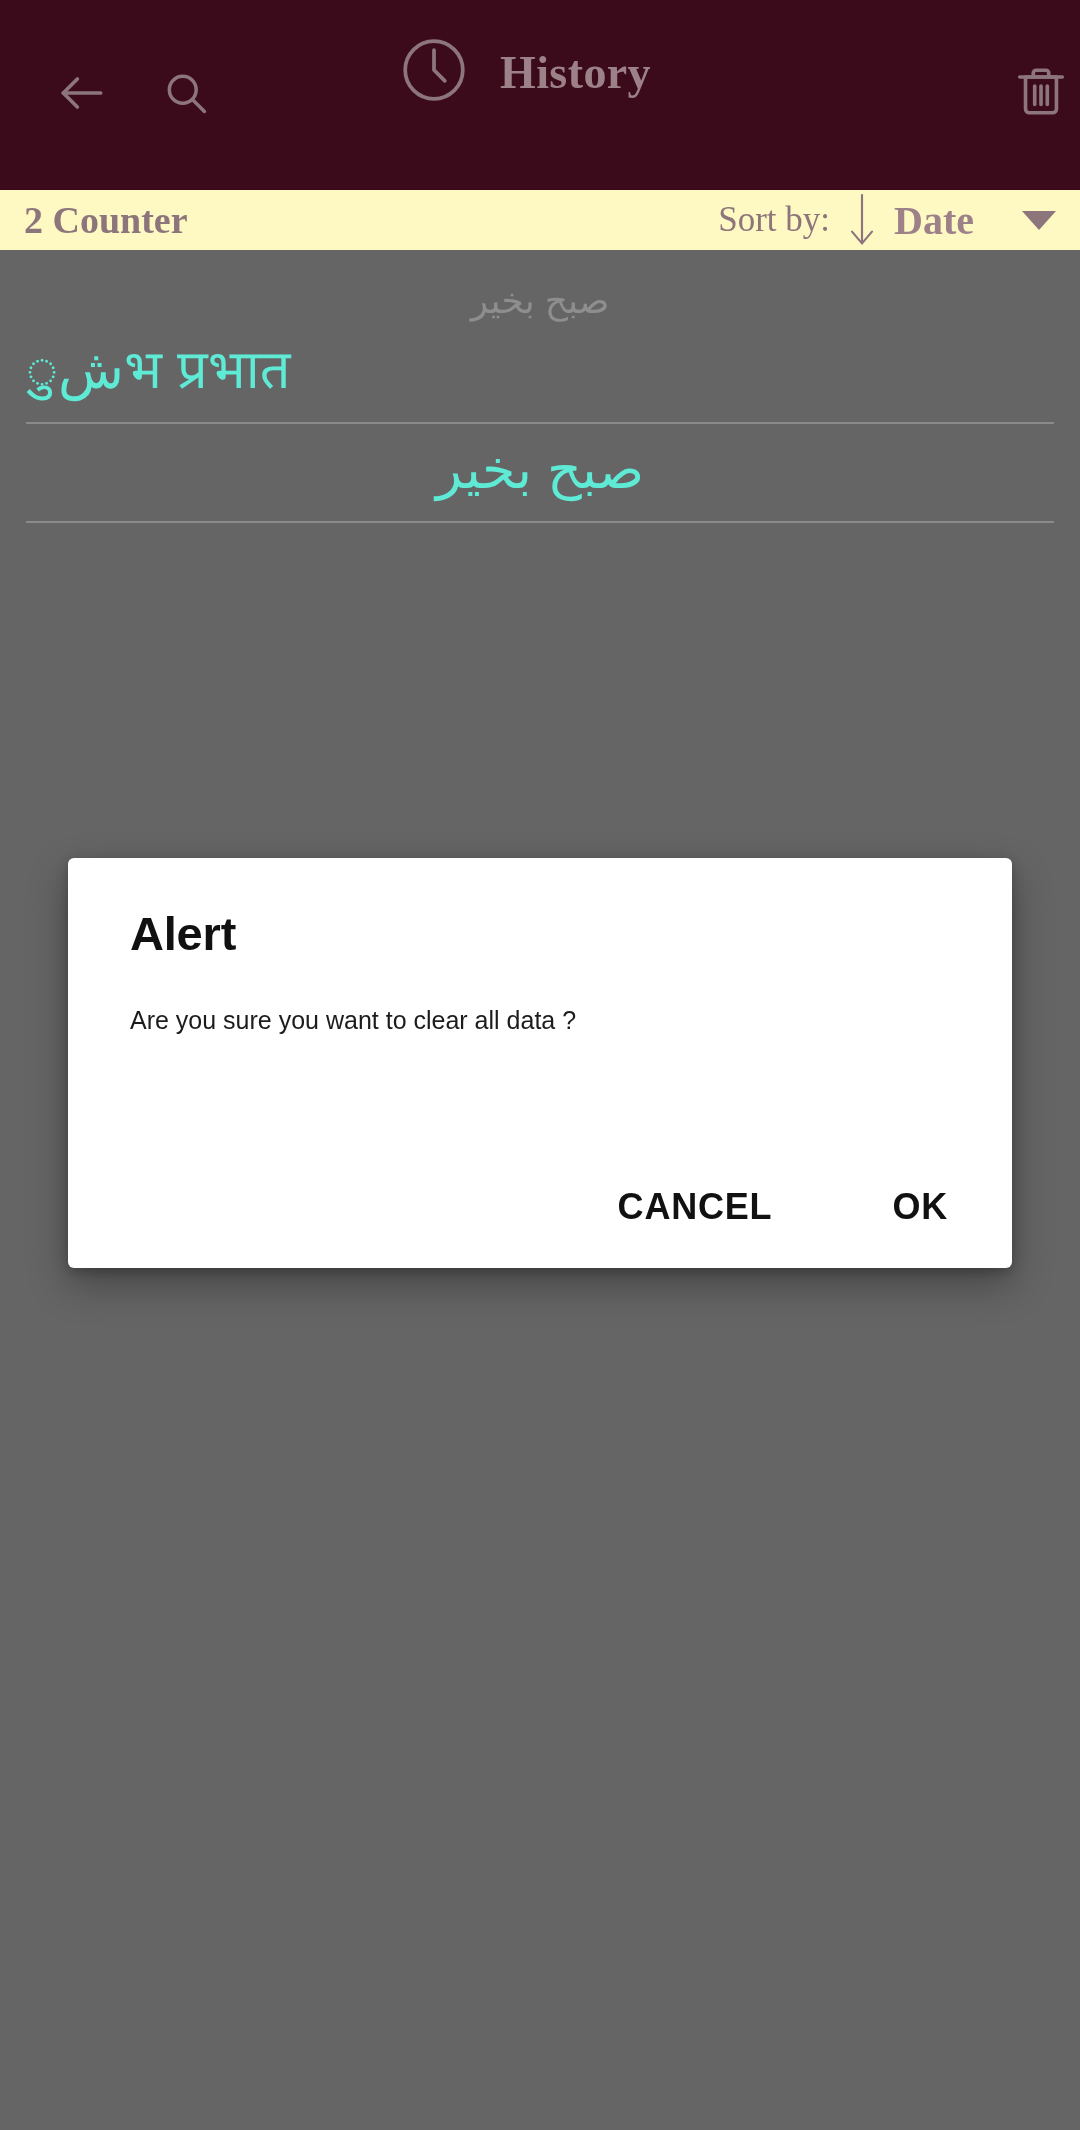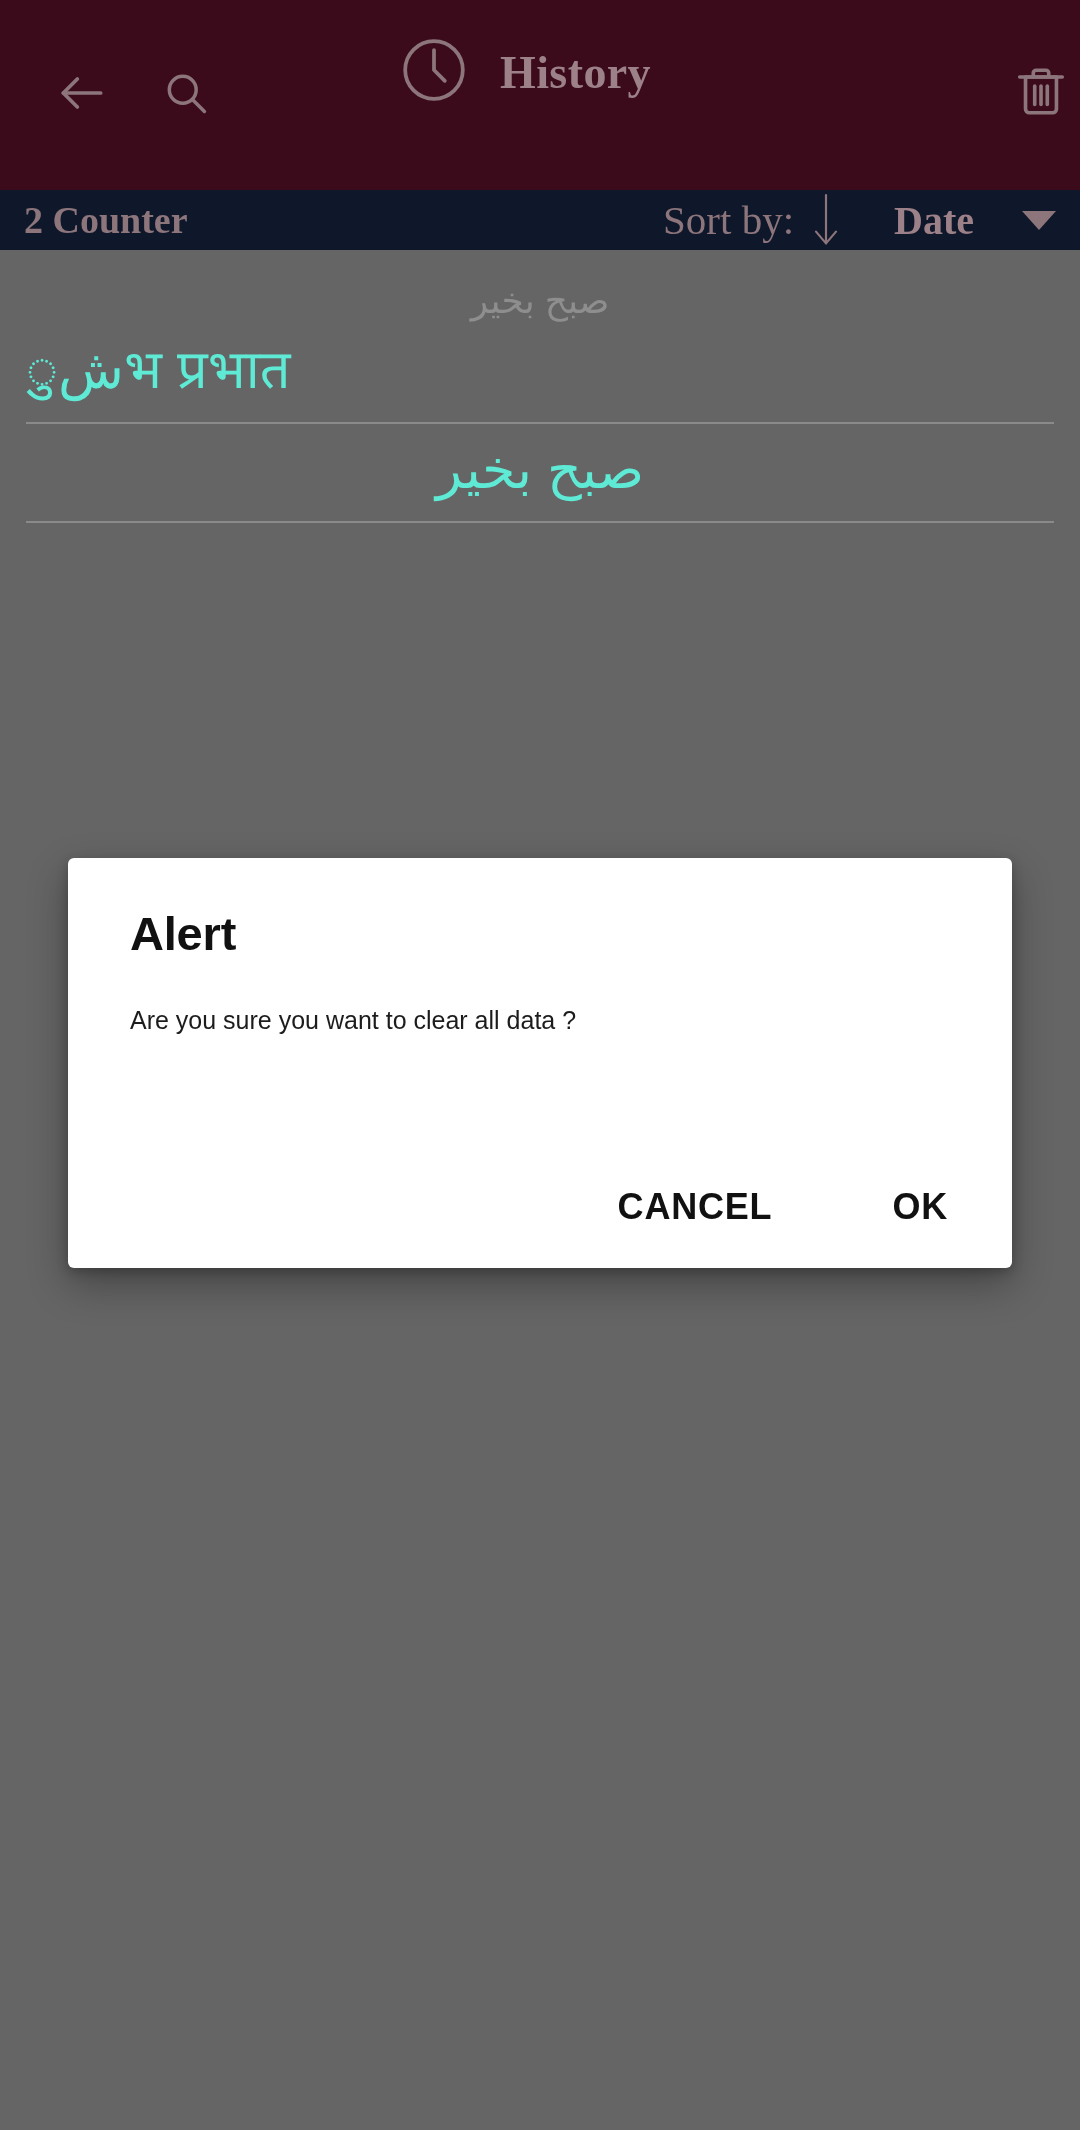--- a/index.html
+++ b/index.html
@@ -60,21 +60,21 @@
     letter-spacing: 0.4px;
     white-space: nowrap;
   }
 
   
   #sortbar {
     position: absolute;
     left: 0; top: 190px;
     width: 1080px;
     height: 60px;
-    background: #0f172a;
+    background: #fef9c3;
   }
   #counter-label {
     position: absolute;
     left: 24px;
     top: 50%;
     transform: translateY(-50%);
     font-family: "Liberation Serif", serif;
     font-weight: bold;
     font-size: 38px;
     color: #8d757c;
@@ -84,38 +84,37 @@
     position: absolute;
     right: 22px;
     top: 50%;
     transform: translateY(-50%);
     display: flex;
     align-items: center;
     gap: 0;
   }
   #sort-by-label {
     font-family: "Liberation Serif", serif;
-    font-size: 41px;
+    font-size: 35px;
     color: #8d757c;
     white-space: nowrap;
   }
   #sort-dir-icon {
     width: 64px;
     display: flex;
     align-items: center;
     justify-content: center;
   }
   #sort-field-label {
     font-family: "Liberation Serif", serif;
     font-weight: bold;
     font-size: 40px;
     color: #9d8189;
     white-space: nowrap;
     margin-right: 46px;
-    margin-left: 36px;
   }
   #sort-caret {
     width: 38px;
     display: flex;
     align-items: center;
     justify-content: center;
   }
   .caret-down {
     width: 0; height: 0;
     border-left: 17px solid transparent;

